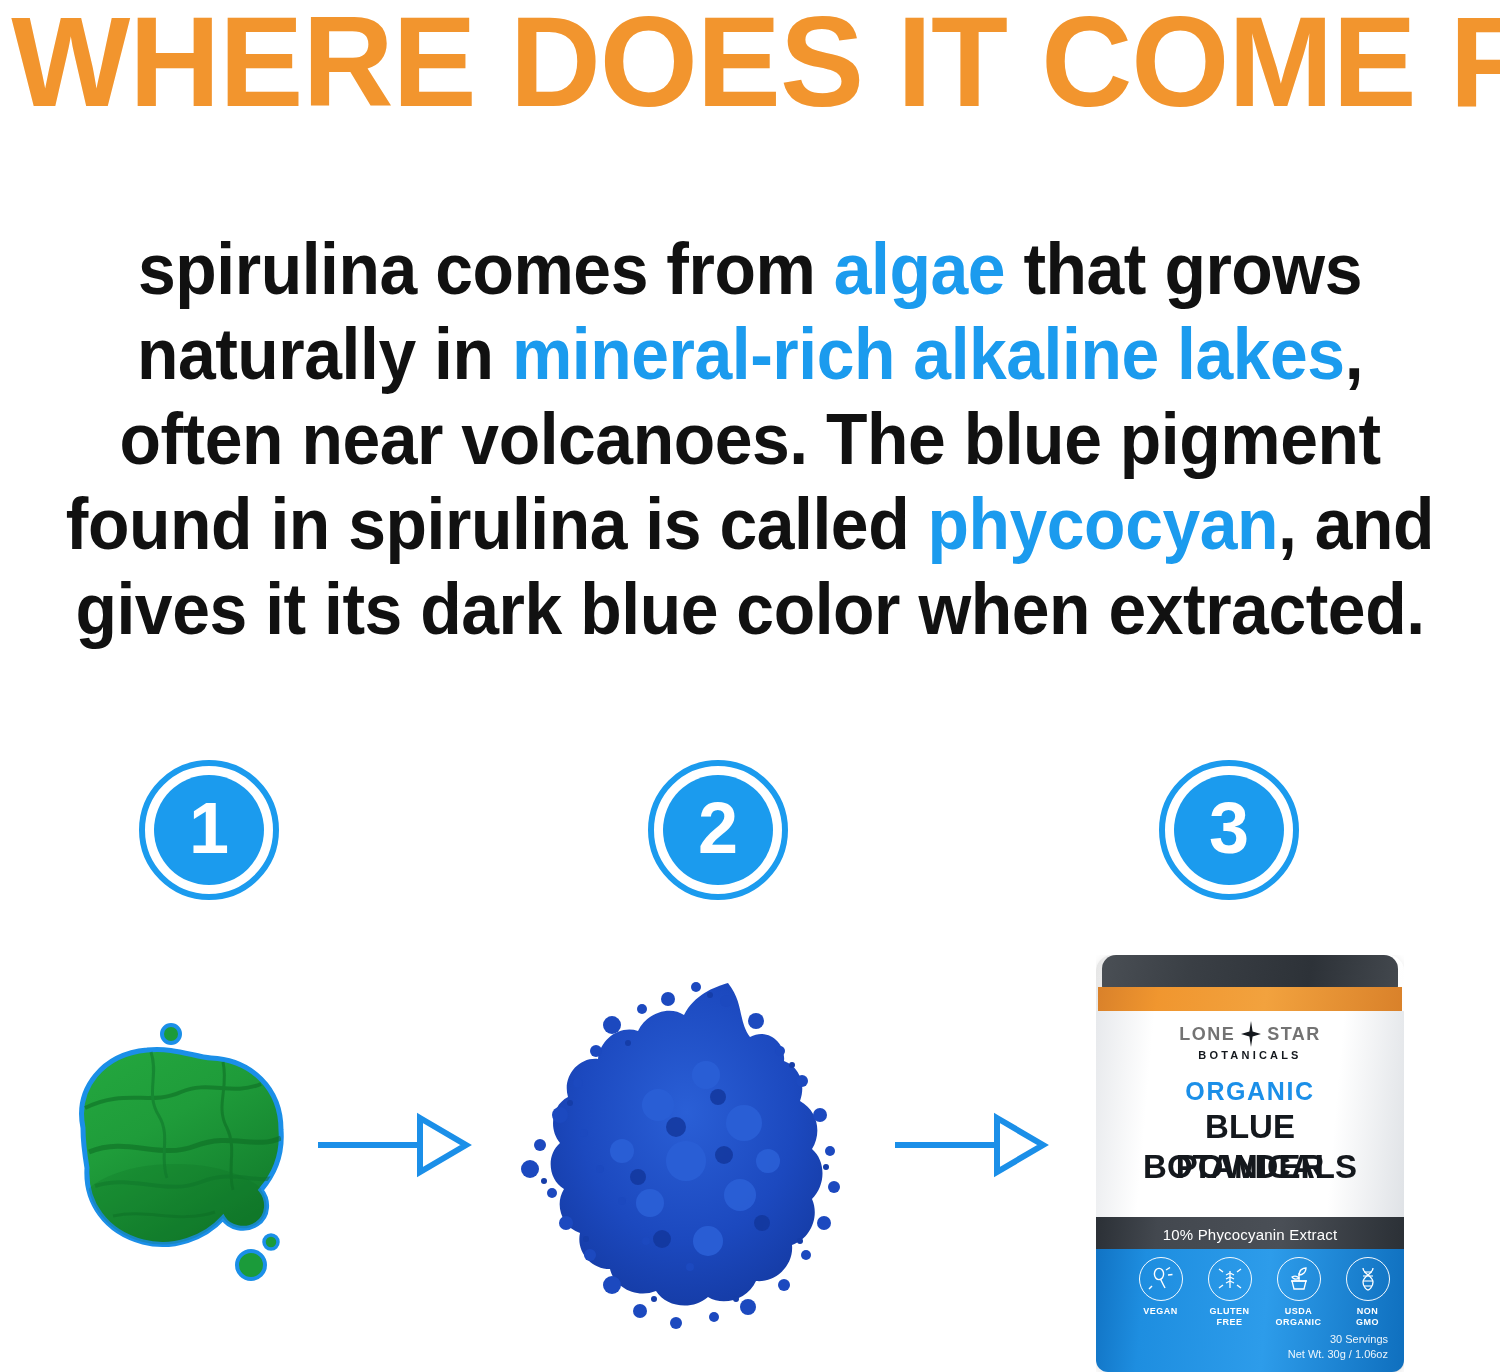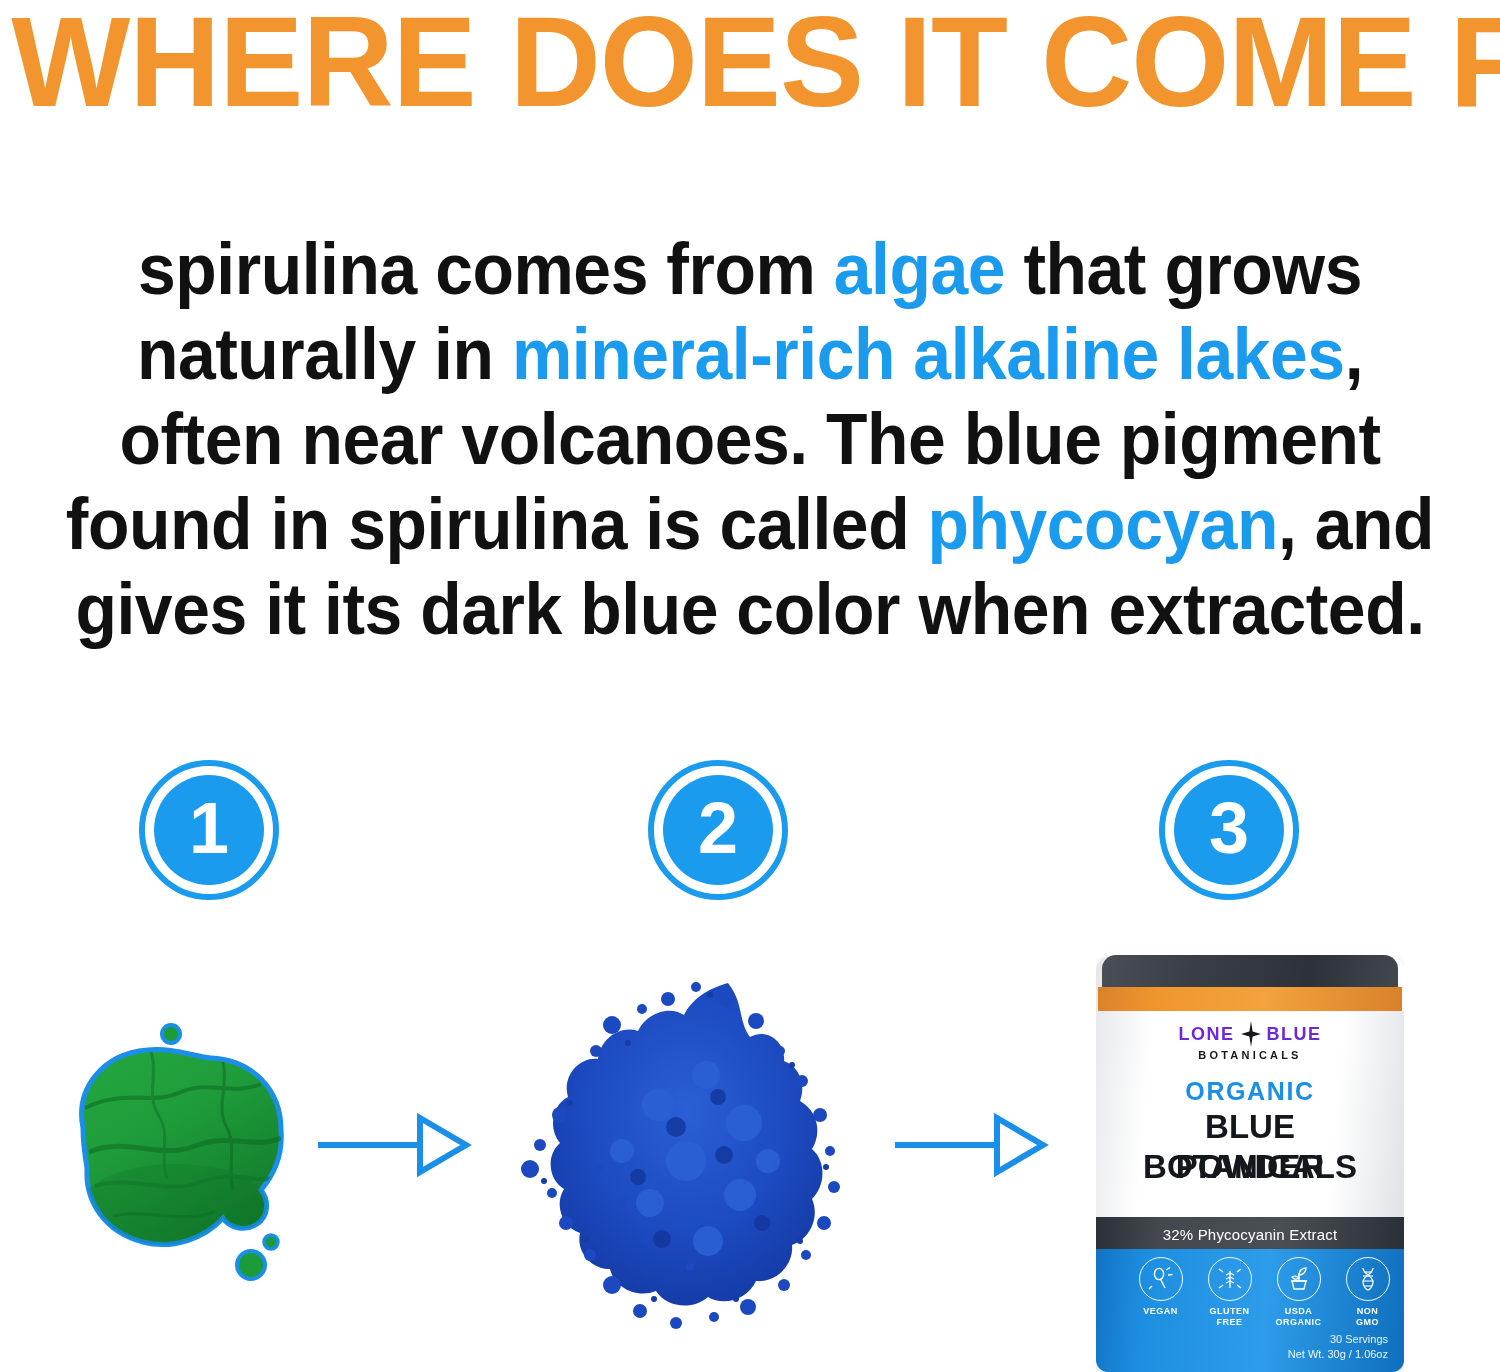--- a/index.html
+++ b/index.html
@@ -118,21 +118,21 @@
     border-radius:0 0 12px 12px;
     background:linear-gradient(95deg,#1173c4 0%, #1e8ee0 16%, #2d9cea 55%, #0f6fbe 100%);
   }
 
   .logo-wrap {
     position:absolute; left:0; top:66px; width:308px;
     display:flex; flex-direction:column; align-items:center;
   }
   .logo-line { display:flex; align-items:center; gap:6px; }
   .logo-line span {
-    font-size:18px; font-weight:bold; letter-spacing:1.5px; color:#6d28d9;
+    font-size:18px; font-weight:bold; letter-spacing:1.5px; color:#737373;
   }
   .logo-sub {
     font-size:11px; font-weight:bold; letter-spacing:3.2px; color:#14181d; margin-top:2px;
   }
 
   .label-organic {
     position:absolute; left:0; top:122px; width:308px; text-align:center;
     font-size:25px; font-weight:bold; letter-spacing:1.6px; color:#1B8FE8;
   }
   .label-main {
@@ -326,31 +326,31 @@
     <div class="pouch-top"></div>
     <div class="pouch-orange"></div>
     <div class="pouch-white"></div>
 
     <div class="logo-wrap">
       <div class="logo-line">
         <span>LONE</span>
         <svg width="20" height="26" viewBox="0 0 20 26">
           <path d="M10 0 L11.6 10.4 L20 13 L11.6 15.6 L10 26 L8.4 15.6 L0 13 L8.4 10.4 Z" fill="#14181d"></path>
         </svg>
-        <span>BLUE</span>
+        <span>STAR</span>
       </div>
       <div class="logo-sub">BOTANICALS</div>
     </div>
 
     <div class="label-organic">ORGANIC</div>
     <div class="label-main">BLUE BOTANICALS</div>
     <div class="label-sub">POWDER</div>
 
     <div class="pouch-dark-band">
-      <span>32% Phycocyanin Extract</span>
+      <span>10% Phycocyanin Extract</span>
     </div>
 
     <div class="pouch-blue"></div>
 
     <div class="certs">
       <div class="cert">
         <div class="cert-circle">
           <svg width="26" height="26" viewBox="0 0 26 26">
             <ellipse cx="11" cy="8" rx="4.6" ry="5.6" fill="none" stroke="#fff" stroke-width="1.4"></ellipse>
             <line x1="12.4" y1="13" x2="17" y2="22" stroke="#fff" stroke-width="1.4"></line>

